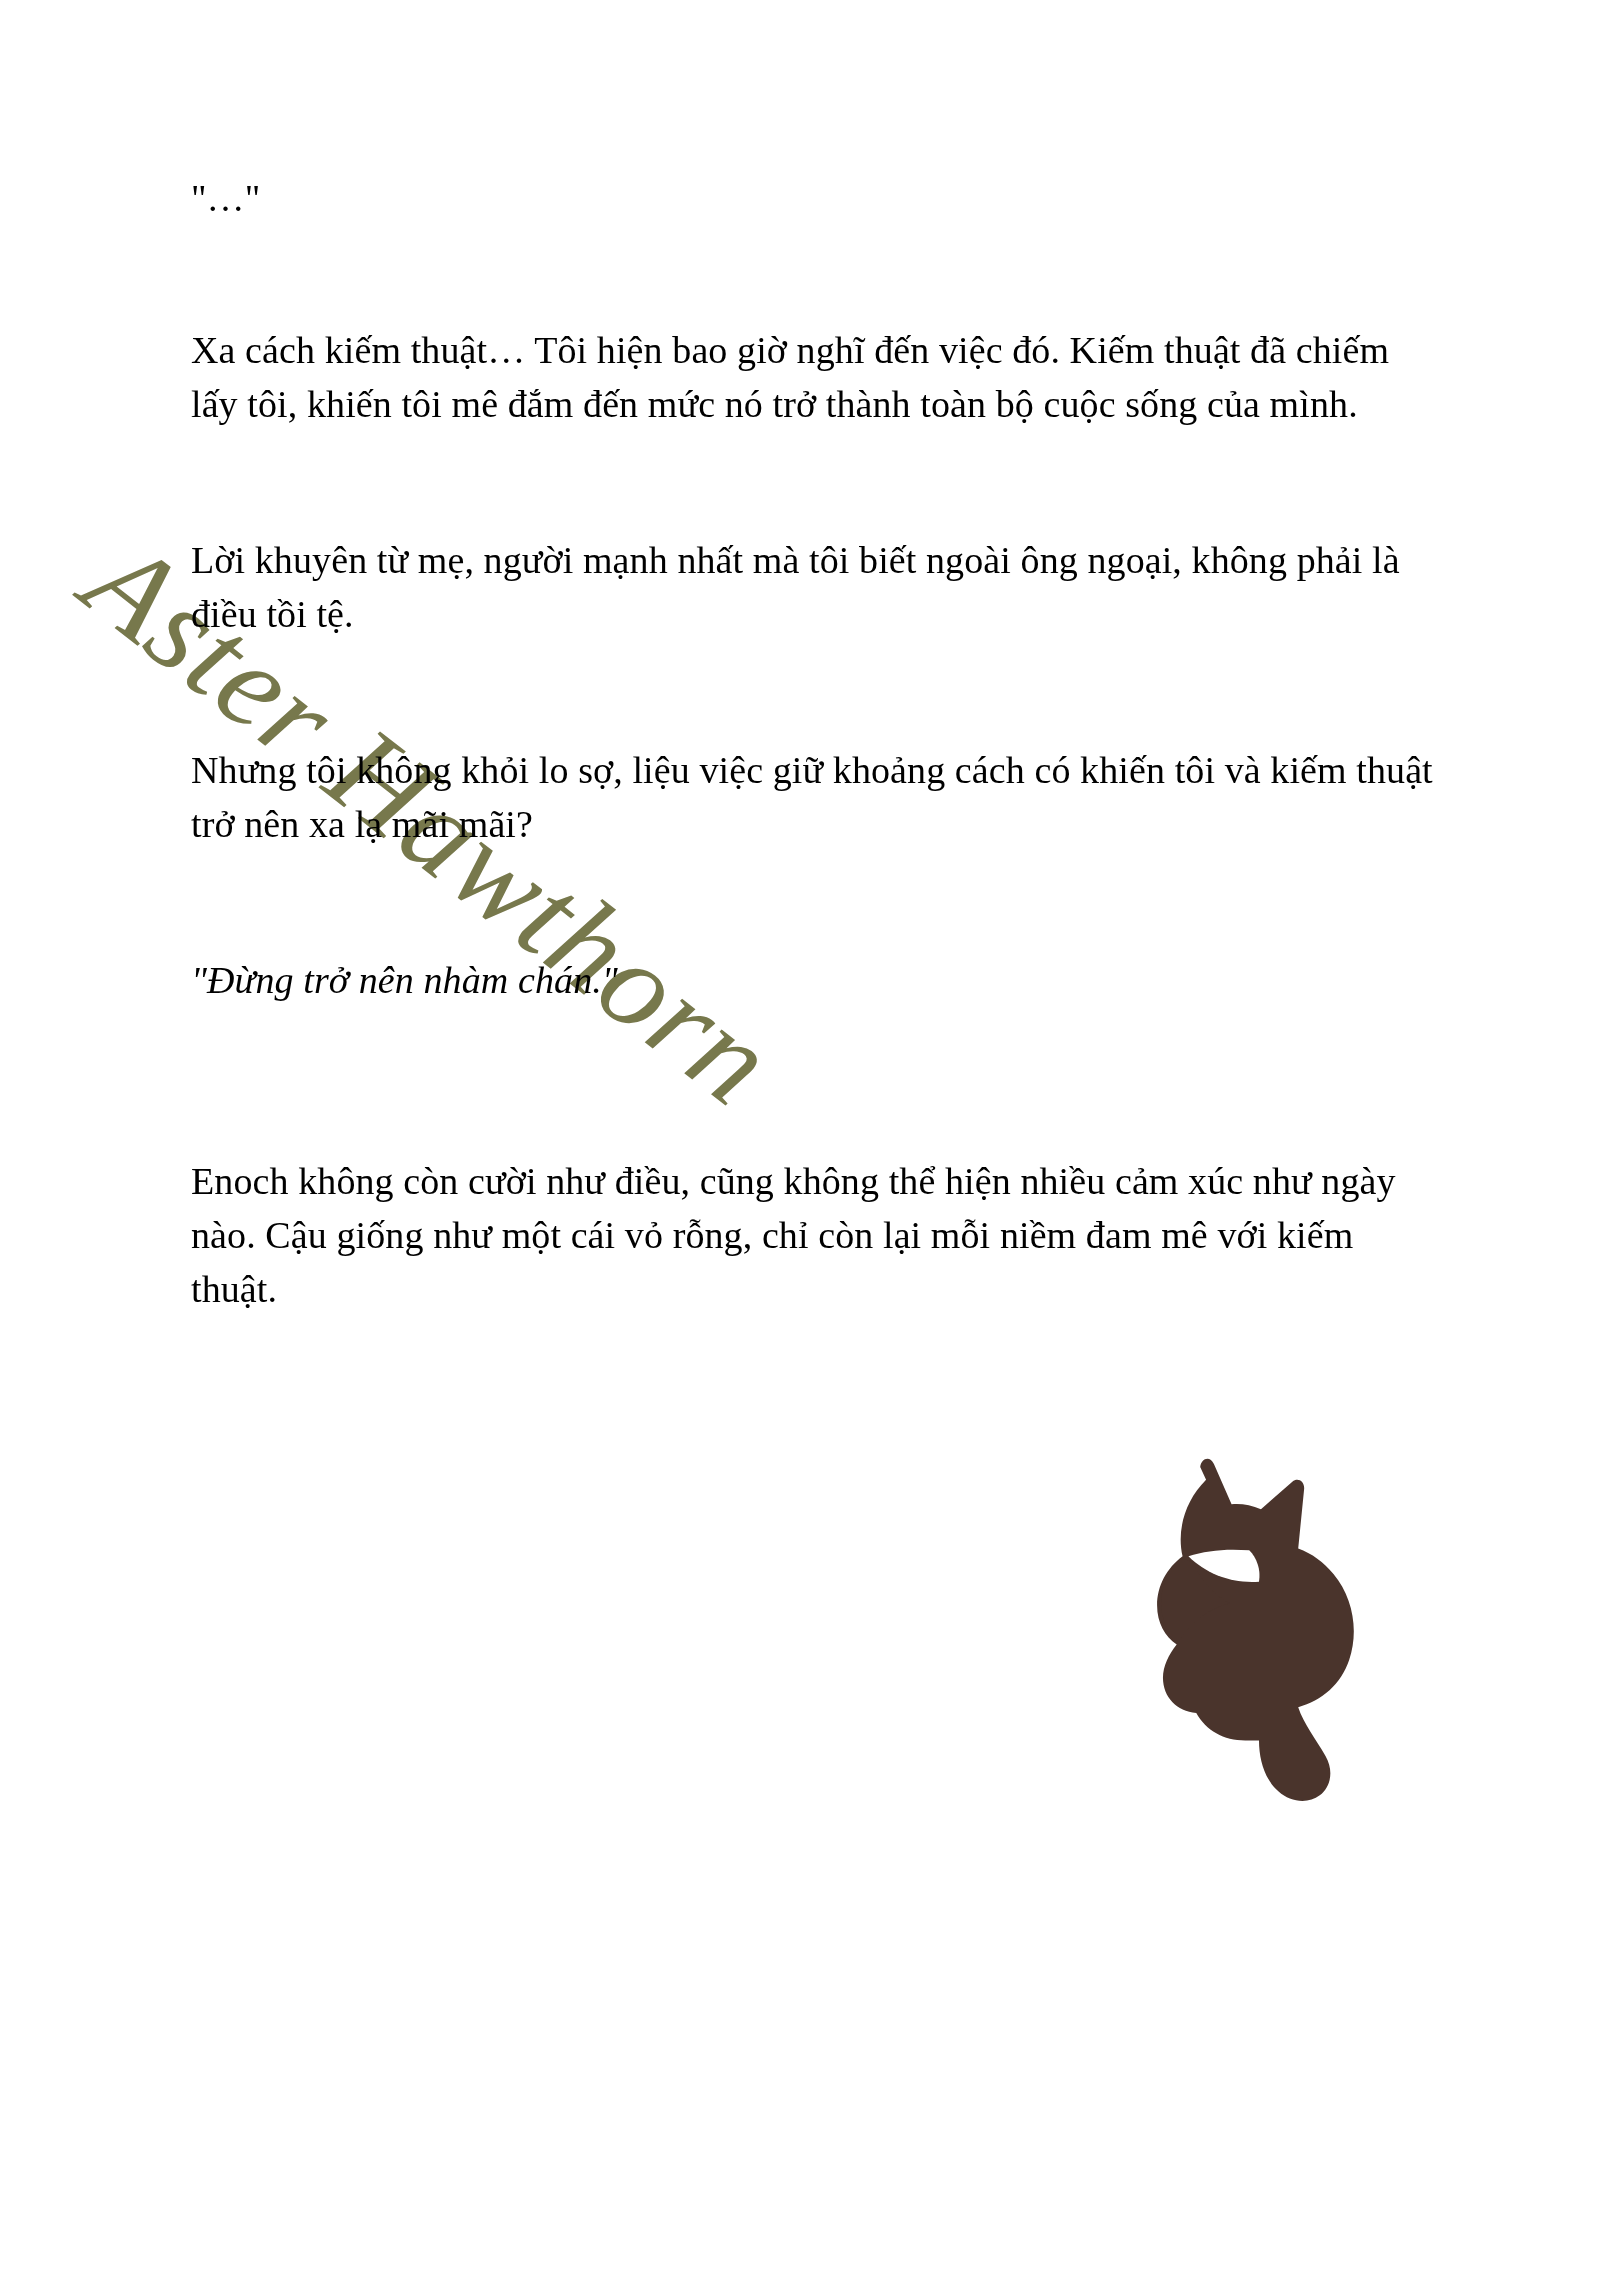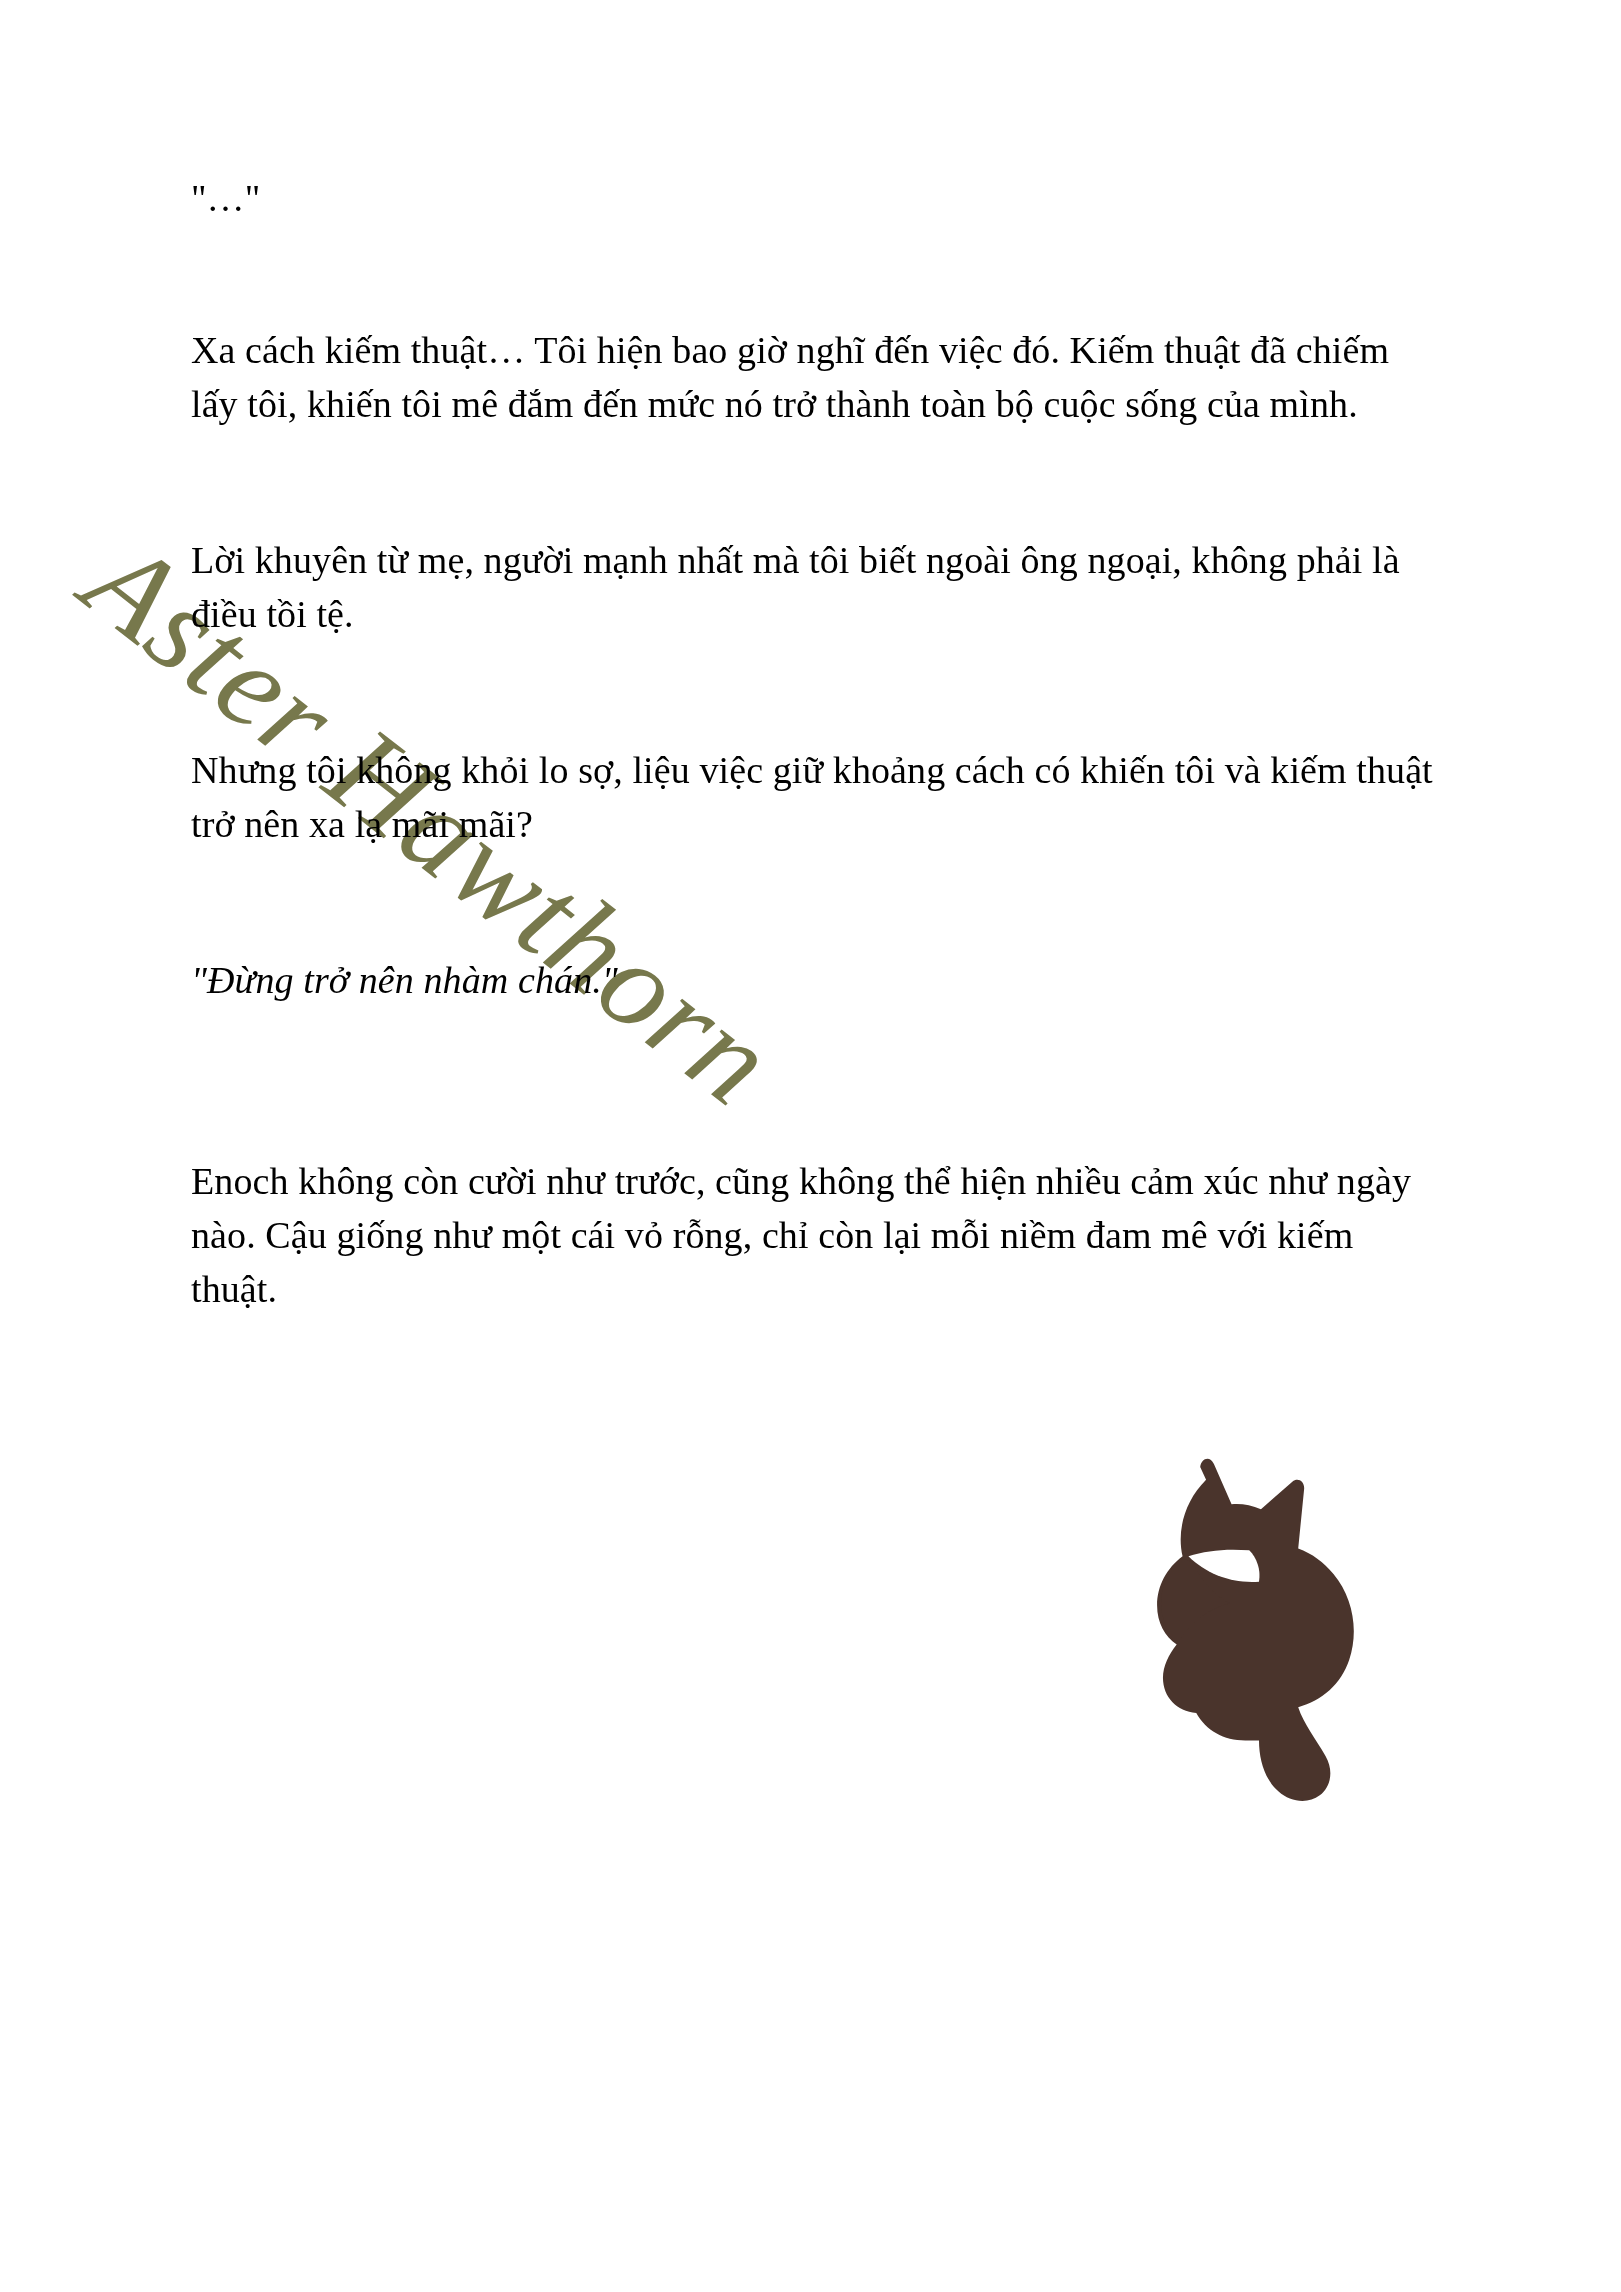--- a/index.html
+++ b/index.html
@@ -130,20 +130,20 @@
 
     <div class="spacer-lg"></div>
 
     <p class="para italic">"Đừng trở nên nhàm chán."</p>
 
     <div class="spacer-lg"></div>
 
 
     <div class="spacer-lg"></div>
 
-    <p class="para">Enoch không còn cười như trước, cũng không thể hiện nhiều cảm xúc như ngày nào. Cậu giống như một cái vỏ rỗng, chỉ còn lại mỗi niềm đam mê với kiếm thuật.</p>
+    <p class="para">Enoch không còn cười như điều, cũng không thể hiện nhiều cảm xúc như ngày nào. Cậu giống như một cái vỏ rỗng, chỉ còn lại mỗi niềm đam mê với kiếm thuật.</p>
 
     <div class="spacer-lg"></div>
 
   </div>
 
 </div>
 
 
 </body></html>

